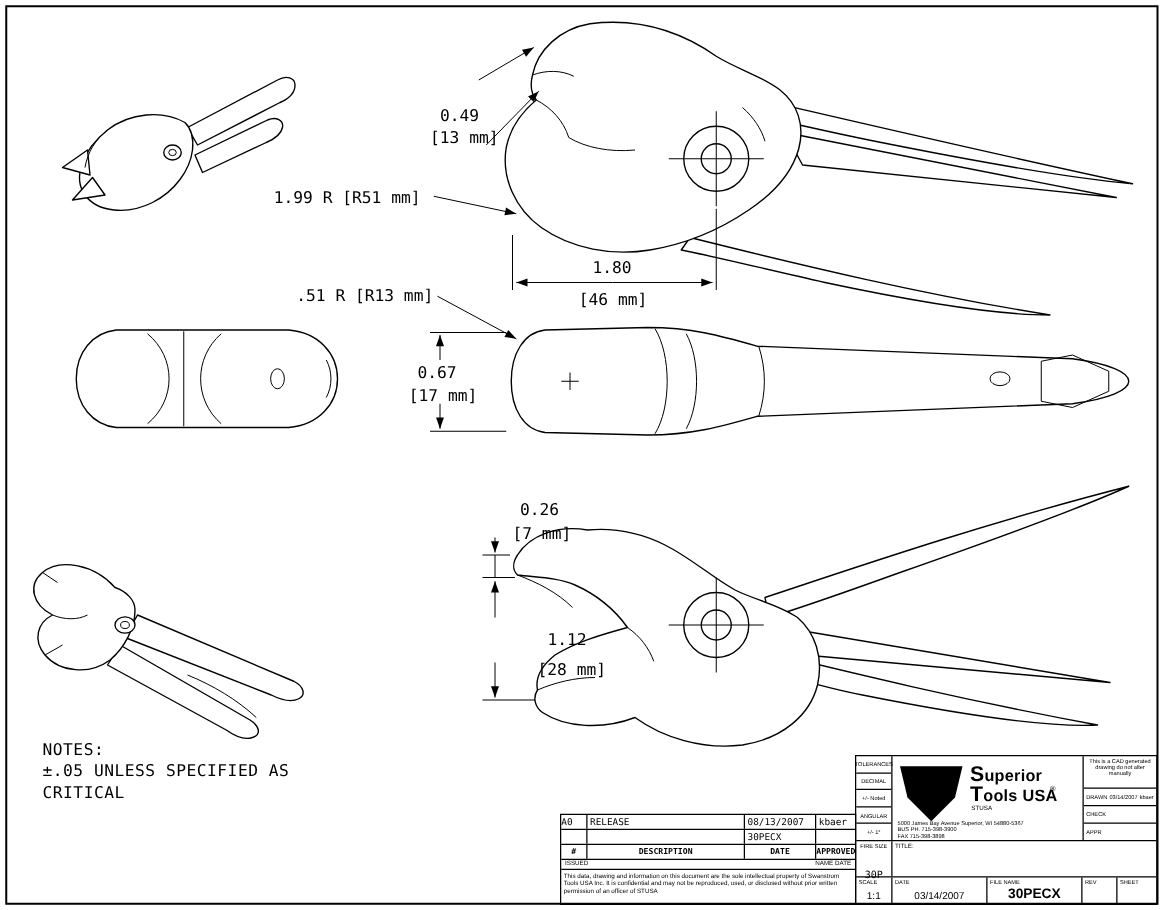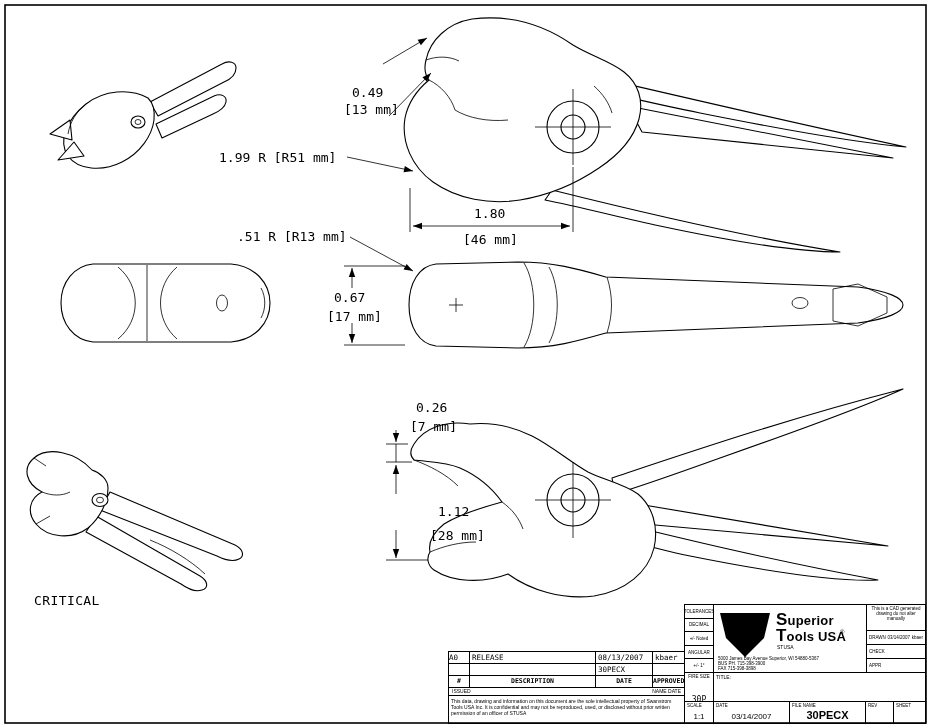--- a/index.html
+++ b/index.html
@@ -179,20 +179,22 @@
   <g class="dim">
     <line x1="428" y1="560" x2="386" y2="560"></line>
     <line x1="396" y1="494" x2="396" y2="465" marker-end="url(#arr)"></line>
     <line x1="396" y1="530" x2="396" y2="558" marker-end="url(#arr)"></line>
     <text x="438" y="516">1.12</text>
     <text x="430" y="540">[28 mm]</text>
   </g>
 </svg>
 
 <div class="notes">
+  <div>NOTES:</div>
+  <div>±.05 UNLESS SPECIFIED AS</div>
   <div>CRITICAL</div>
 </div>
 
 <div class="tb-left">
   <div class="tb-row">
     <div class="c-rev">A0</div>
     <div class="c-desc">RELEASE</div>
     <div class="c-date">08/13/2007</div>
     <div class="c-appr">kbaer</div>
   </div>

